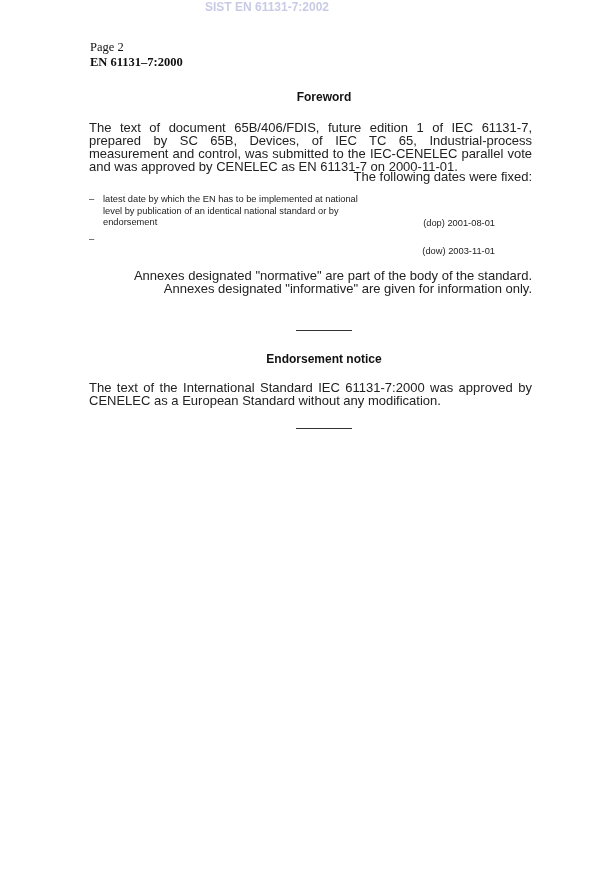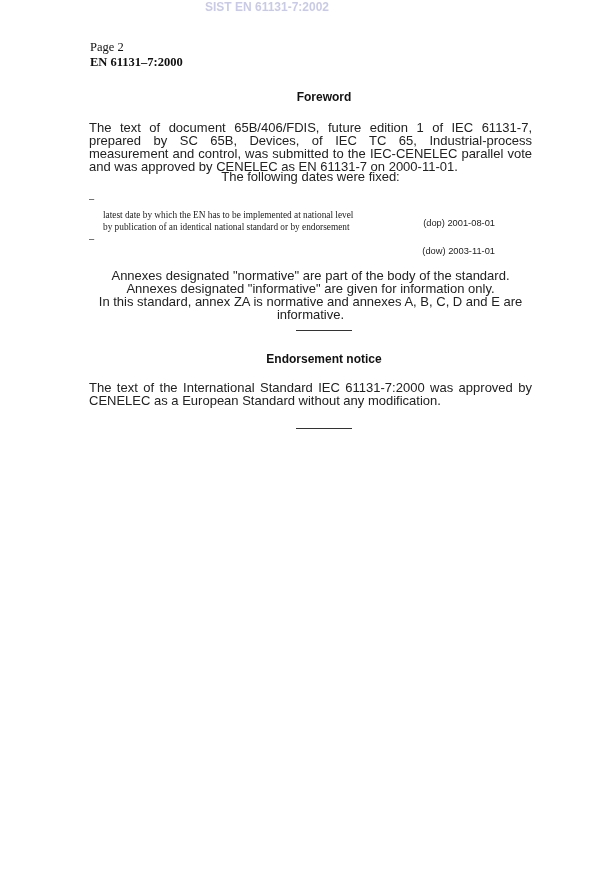--- a/index.html
+++ b/index.html
@@ -16,27 +16,27 @@
     .page-header .std { font-weight: bold; }
     .heading {
       position: absolute; left: 0; width: 648px; text-align: center;
       font-family: "Liberation Sans", sans-serif; font-weight: bold; font-size: 12px; color: #111;
     }
     .para {
       position: absolute; left: 89px; width: 443px;
       font-family: "Liberation Sans", sans-serif; font-size: 13px; line-height: 13px; color: #222;
       text-align: justify;
     }
-    .para.left { text-align: center; }
+    .para.left { text-align: right; }
     .list-item {
       position: absolute; left: 89px; width: 422px;
       font-family: "Liberation Sans", sans-serif; font-size: 9.3px; line-height: 11.5px; color: #222;
     }
     .list-item .dash { position: absolute; left: 0; top: 0; }
-    .list-item .txt { position: absolute; left: 14px; top: 16px; width: 260px; font-family: Liberation Serif, serif; }
+    .list-item .txt { position: absolute; left: 14px; top: 0; width: 260px; }
     .list-item .date { position: absolute; right: 16px; bottom: 0; white-space: nowrap; }
     .rule {
       position: absolute; height: 1px; background: #333; width: 56px; left: 296px;
     }
   </style>
 </head>
 <body>
 
 <div class="watermark">SIST EN 61131-7:2002</div>
 
@@ -58,21 +58,20 @@
 </div>
 
 <div class="list-item" style="top:234px; height:23px;">
   <span class="dash">–</span>
   <span class="date">(dow) 2003-11-01</span>
 </div>
 
 <div class="para left" style="top:269px;">
   <div>Annexes designated "normative" are part of the body of the standard.</div>
   <div>Annexes designated "informative" are given for information only.</div>
-  <div>In this standard, annex ZA is normative and annexes A, B, C, D and E are informative.</div>
 </div>
 
 <div class="rule" style="top:330px;"></div>
 
 <div class="heading" style="top:352px;">Endorsement notice</div>
 
 <div class="para" style="top:381px;">The text of the International Standard IEC 61131-7:2000 was approved by CENELEC as a European Standard without any modification.</div>
 
 <div class="rule" style="top:428px;"></div>
 

